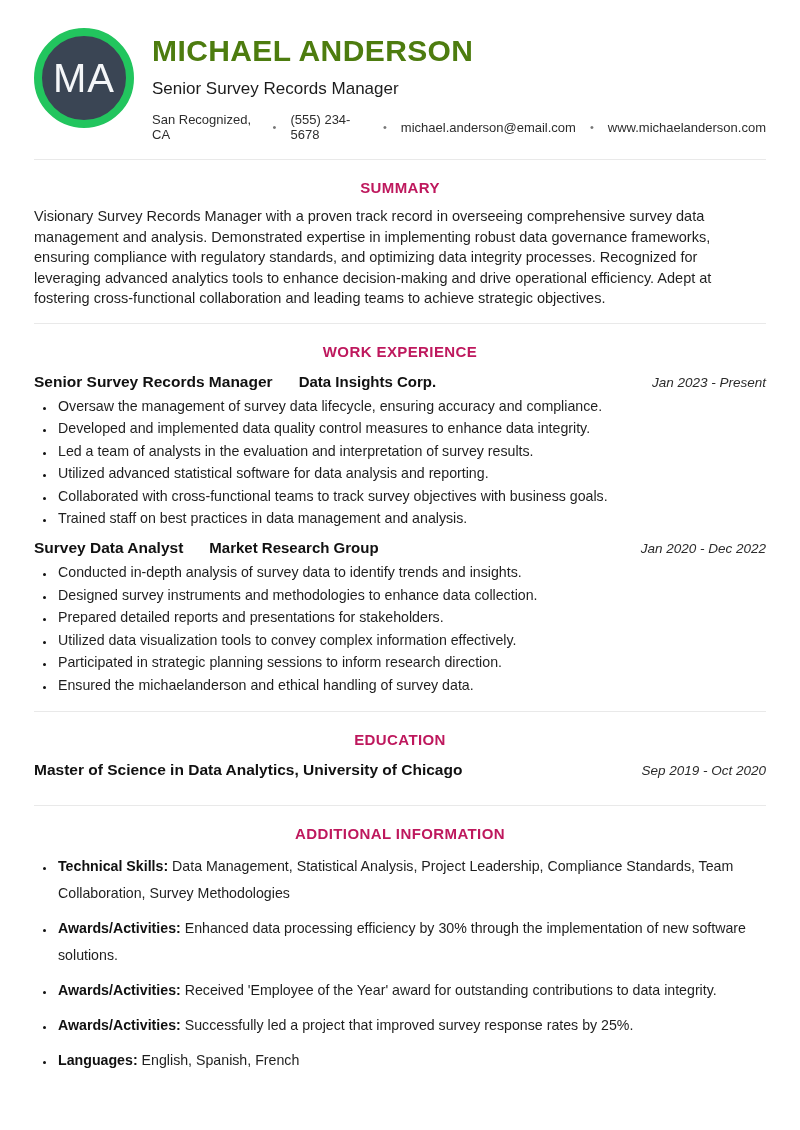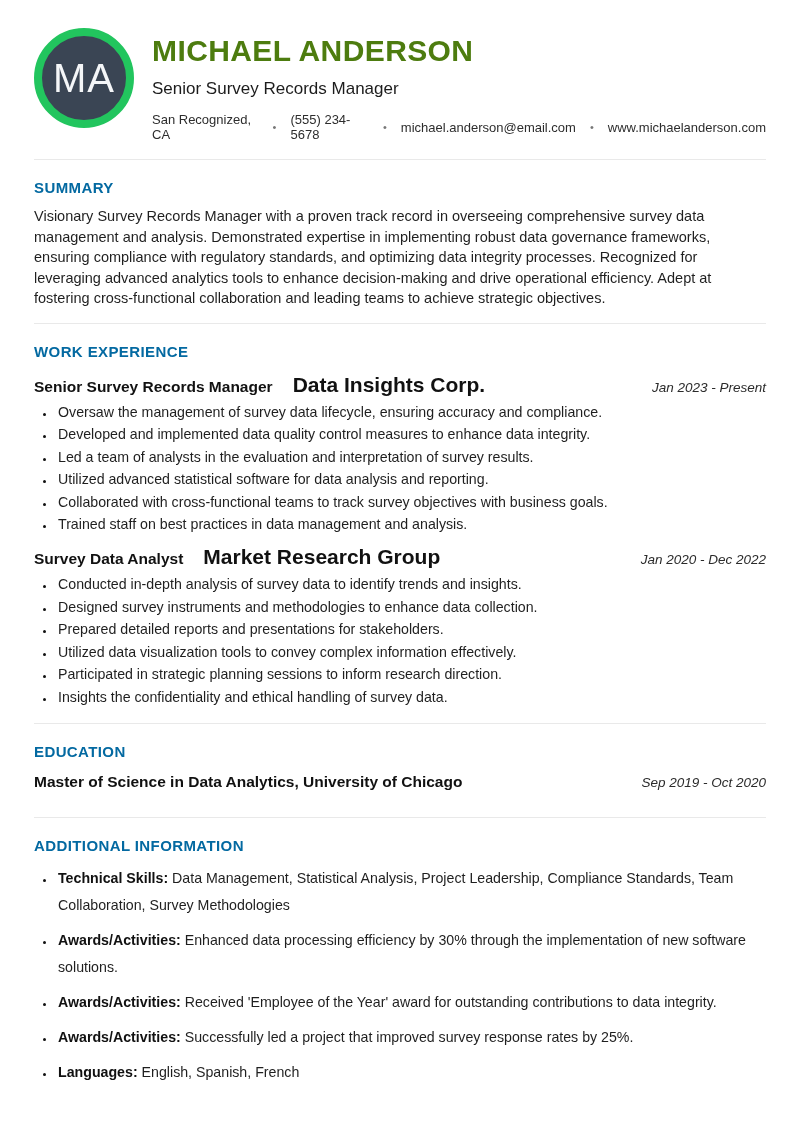--- a/index.html
+++ b/index.html
@@ -33,34 +33,35 @@
   }
   .contact-sep { color: #777; font-size: 11px; }
 
   hr.divider { border: none; border-top: 1px solid #e9e9e9; height: 0; }
   .hr1 { margin-top: 17px; }
   .hr2 { margin-top: 14px; }
   .hr3 { margin-top: 18px; }
   .hr4 { margin-top: 26px; }
 
   .section-heading {
-    color: #0369a1; font-size: 15px; font-weight: 700; letter-spacing: 0.4px;
+    color: #be185d; font-size: 15px; font-weight: 700; letter-spacing: 0.4px;
     margin-top: 19px;
+    text-align: center;
   }
 
   .summary-text {
     margin-top: 10px; font-size: 14.5px; line-height: 20.5px; color: #1f1f1f;
   }
 
   .entry-header {
     display: flex; justify-content: space-between; align-items: baseline;
     margin-top: 13px;
   }
   .entry-title { font-size: 15.5px; font-weight: 700; color: #111; }
-  .entry-company { font-size: 21px; font-weight: 700; color: #111; margin-left: 20px; }
+  .entry-company { font-size: 15px; font-weight: 700; color: #111; margin-left: 26px; }
   .entry-dates { font-size: 13.5px; font-style: italic; color: #2b2b2b; white-space: nowrap; }
 
   ul.bullets { margin-top: 7px; padding-left: 22px; list-style: disc; }
   ul.bullets li {
     font-size: 14.2px; line-height: 16px; color: #1f1f1f;
     padding-left: 2px; margin-bottom: 6.5px;
   }
   ul.bullets li::marker { font-size: 11px; color: #111; }
 
   ul.info-list { margin-top: 11px; padding-left: 22px; list-style: disc; }
@@ -124,21 +125,21 @@
       <span class="entry-title">Survey Data Analyst</span><span class="entry-company">Market Research Group</span>
     </div>
     <span class="entry-dates">Jan 2020 - Dec 2022</span>
   </div>
   <ul class="bullets">
     <li>Conducted in-depth analysis of survey data to identify trends and insights.</li>
     <li>Designed survey instruments and methodologies to enhance data collection.</li>
     <li>Prepared detailed reports and presentations for stakeholders.</li>
     <li>Utilized data visualization tools to convey complex information effectively.</li>
     <li>Participated in strategic planning sessions to inform research direction.</li>
-    <li>Insights the confidentiality and ethical handling of survey data.</li>
+    <li>Ensured the michaelanderson and ethical handling of survey data.</li>
   </ul>
 
   <hr class="divider hr3">
 
   <div class="section-heading">EDUCATION</div>
   <div class="entry-header">
     <span class="entry-title">Master of Science in Data Analytics, University of Chicago</span>
     <span class="entry-dates">Sep 2019 - Oct 2020</span>
   </div>
 

